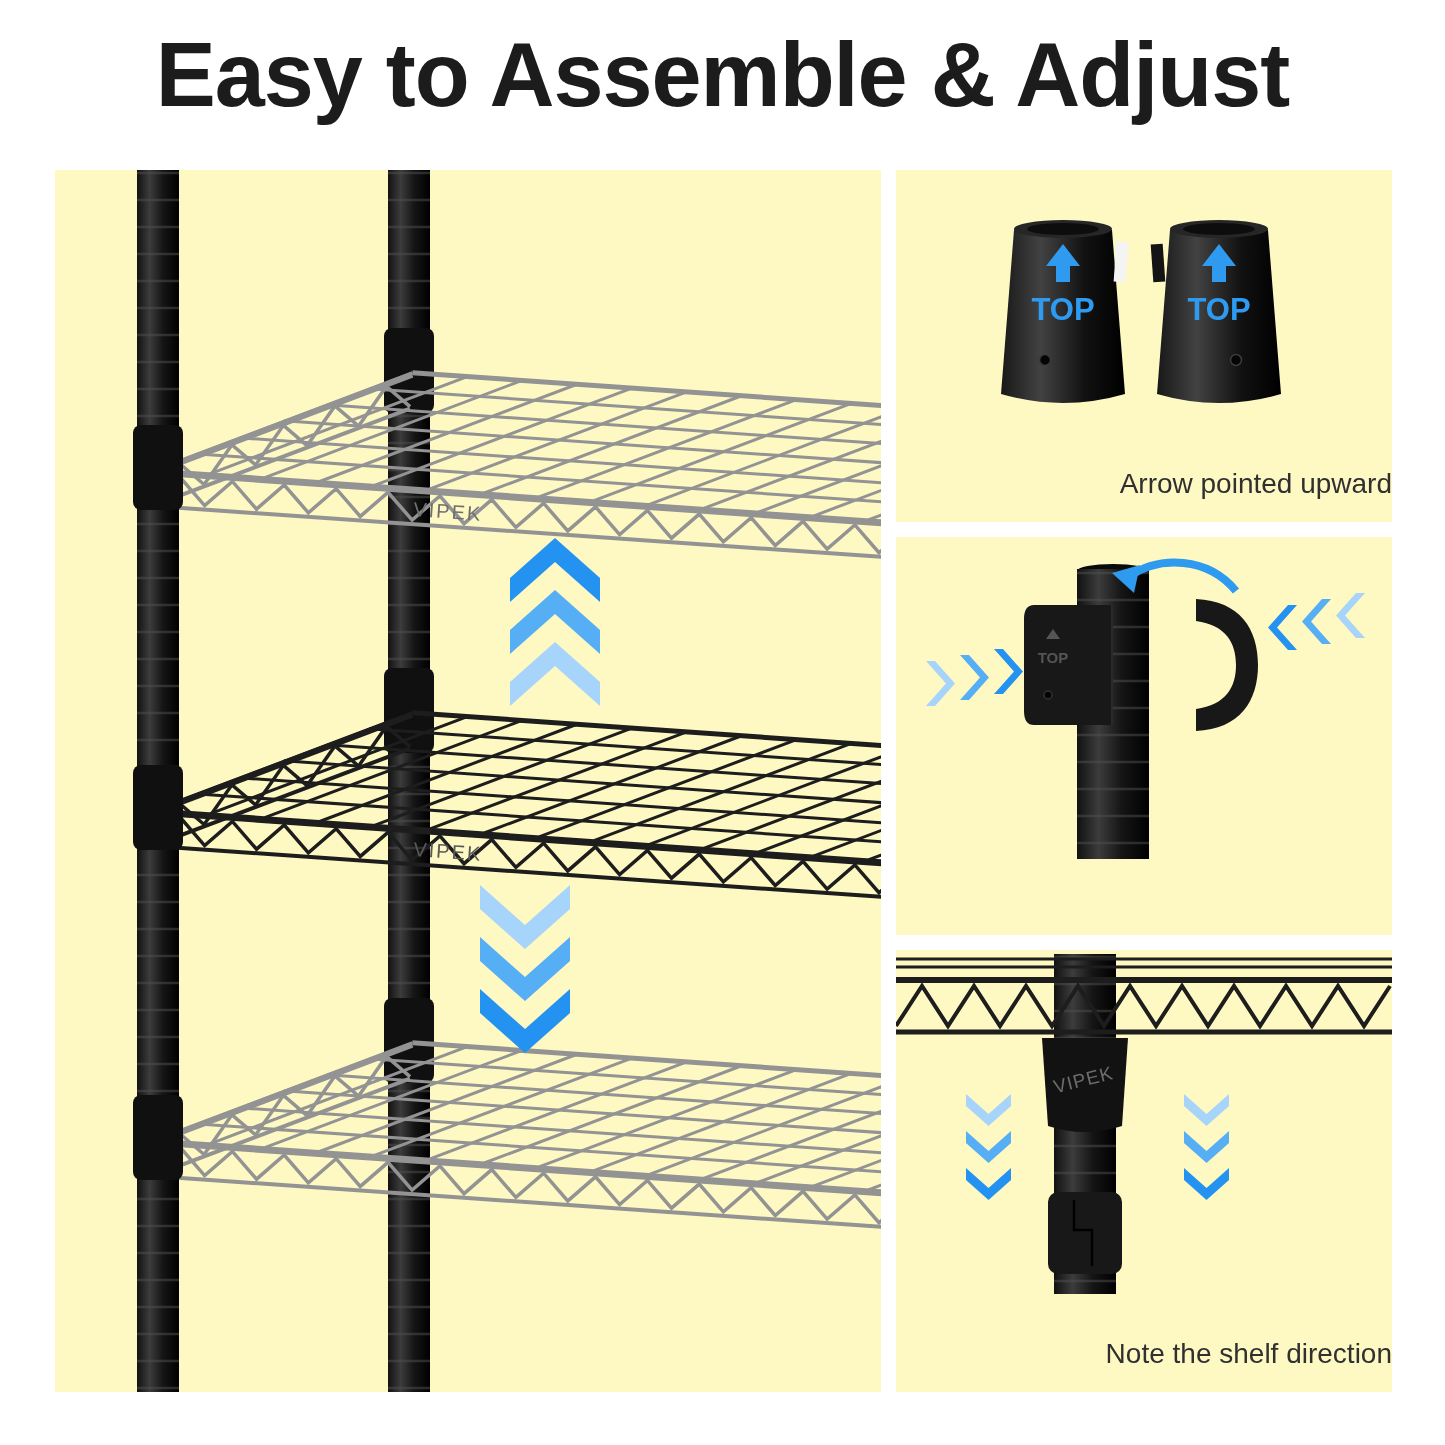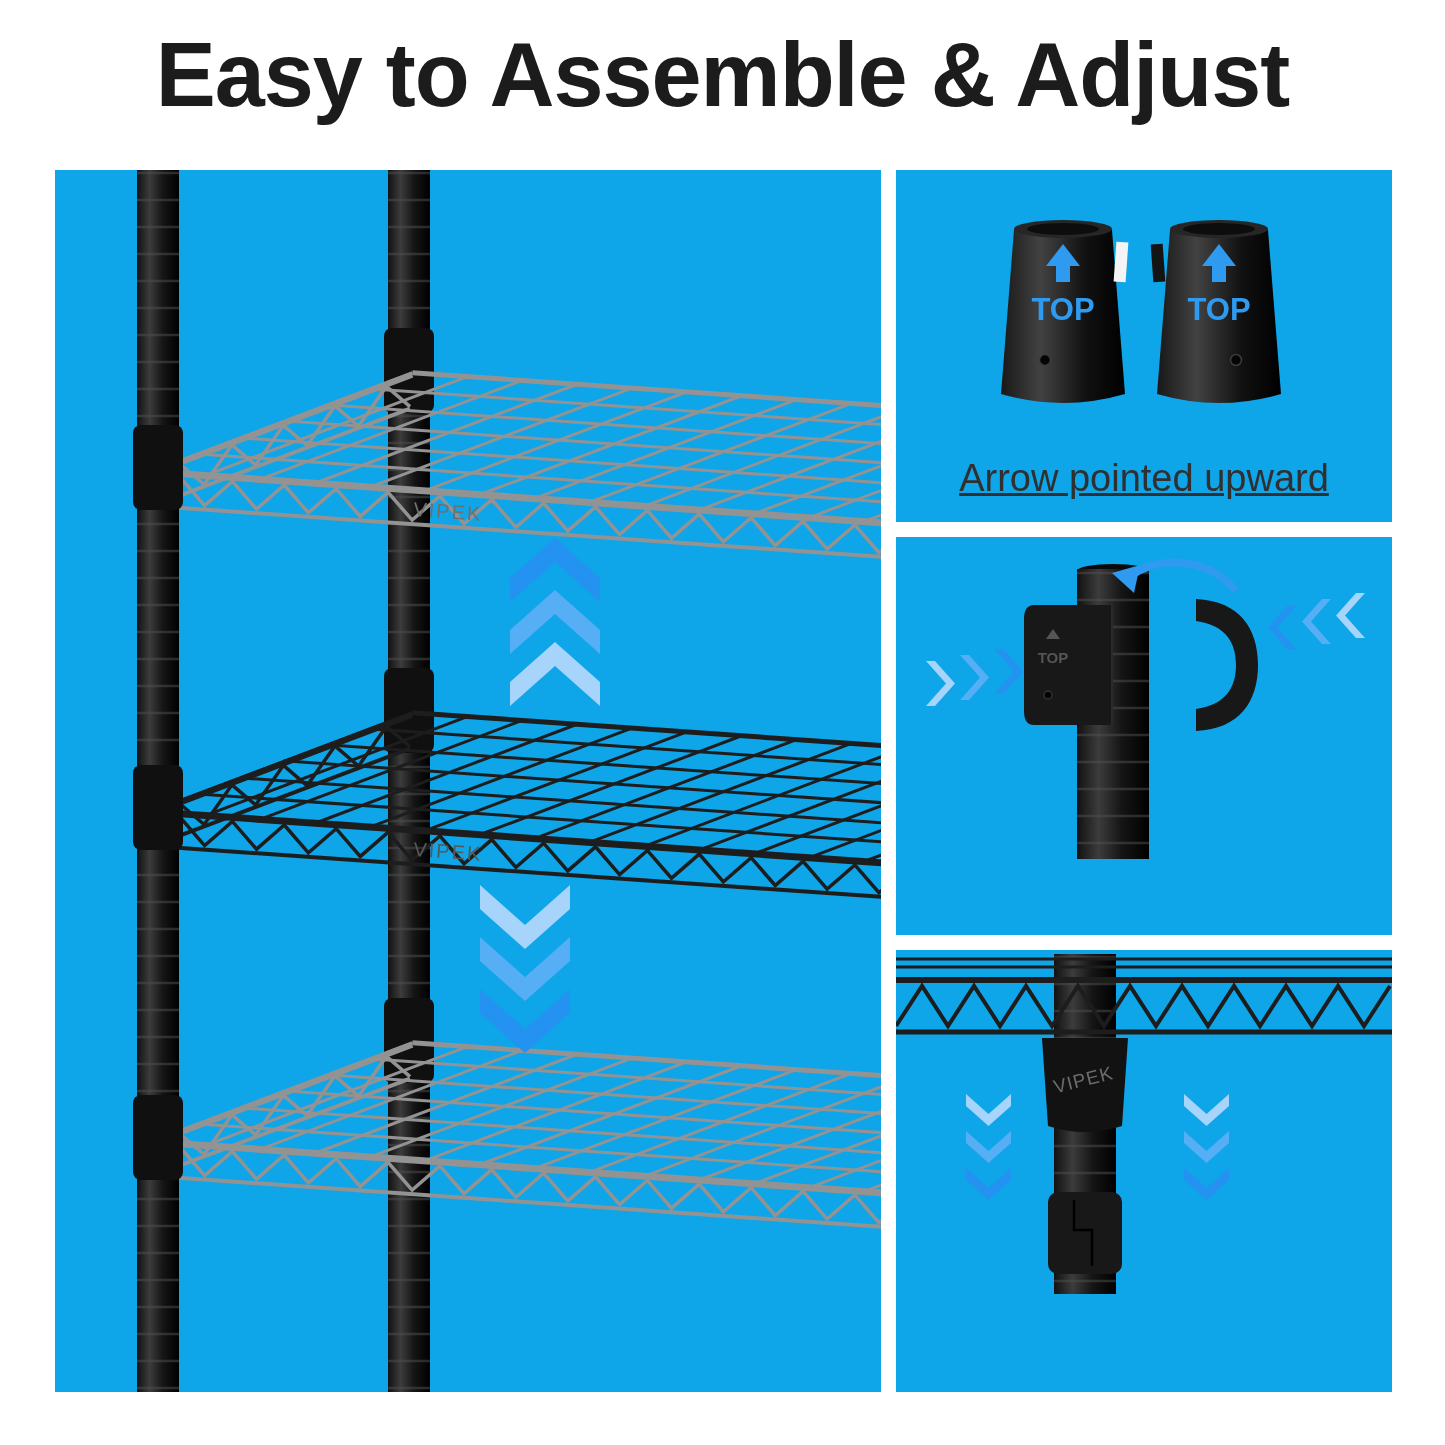--- a/index.html
+++ b/index.html
@@ -1,26 +1,26 @@
 <!DOCTYPE html>
 <html><head>
 <meta charset="utf-8">
 <style>
   * { margin:0; padding:0; box-sizing:border-box; }
   html,body { width:1445px; height:1445px; background:#ffffff; font-family:"Liberation Sans", sans-serif; }
   .stage { position:relative; width:1445px; height:1445px; overflow:hidden; background:#ffffff; }
   .title { position:absolute; top:24px; left:0; width:100%; text-align:center;
            font-size:90px; font-weight:800; color:#1c1c1c; letter-spacing:-1px; }
-  .panel { position:absolute; background:#0ea5e9; }
+  .panel { position:absolute; background:#fef9c3; }
   #main-panel { left:55px; top:170px; width:826px; height:1222px; }
   #p1 { left:896px; top:170px;  width:496px; height:352px; }
   #p2 { left:896px; top:537px;  width:496px; height:398px; }
   #p3 { left:896px; top:950px;  width:496px; height:442px; }
-  .caption { position:absolute; bottom:22px; left:0; width:100%; text-align:center;
-             font-size:38px; font-weight:500; color:#303030;text-decoration:underline; }
+  .caption { position:absolute; bottom:22px; left:0; width:100%; text-align:right;
+             font-size:28px; font-weight:500; color:#303030; }
   svg { display:block; }
 </style>
 </head>
 <body>
 
 <div class="stage">
 
   <h1 class="title">Easy to Assemble &amp; Adjust</h1>
 
   <div class="panel" id="main-panel">
@@ -205,15 +205,16 @@
         <use href="#chevDown" transform="translate(70,177) scale(0.5)" fill="#56aef5"></use>
         <use href="#chevDown" transform="translate(70,214) scale(0.5)" fill="#2492f0"></use>
       </g>
 
       <g>
         <use href="#chevDown" transform="translate(288,140) scale(0.5)" fill="#a6d4fb"></use>
         <use href="#chevDown" transform="translate(288,177) scale(0.5)" fill="#56aef5"></use>
         <use href="#chevDown" transform="translate(288,214) scale(0.5)" fill="#2492f0"></use>
       </g>
     </svg>
+    <div class="caption">Note the shelf direction</div>
   </div>
 
 </div>
 
 </body></html>

